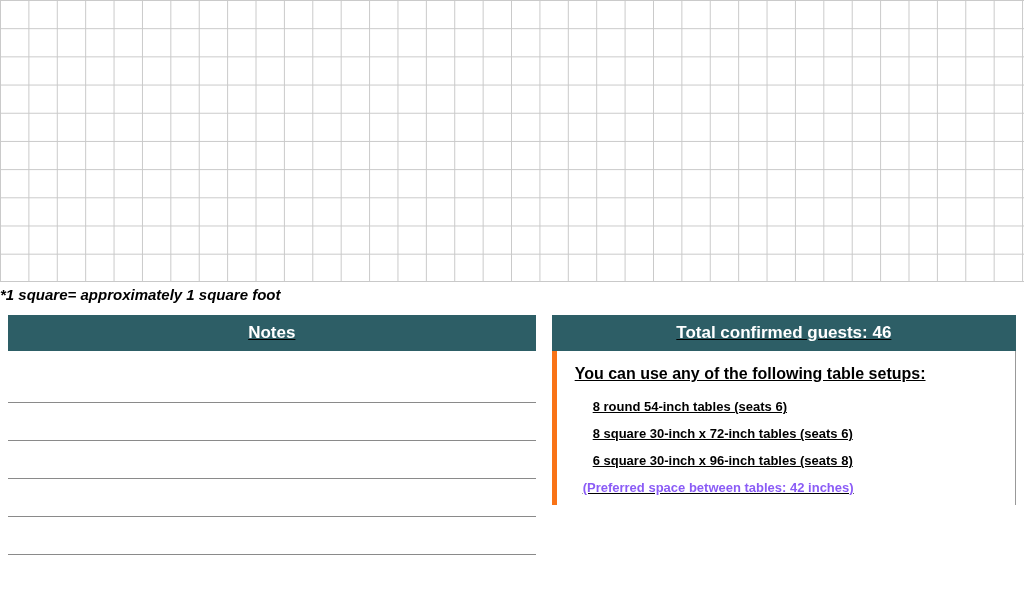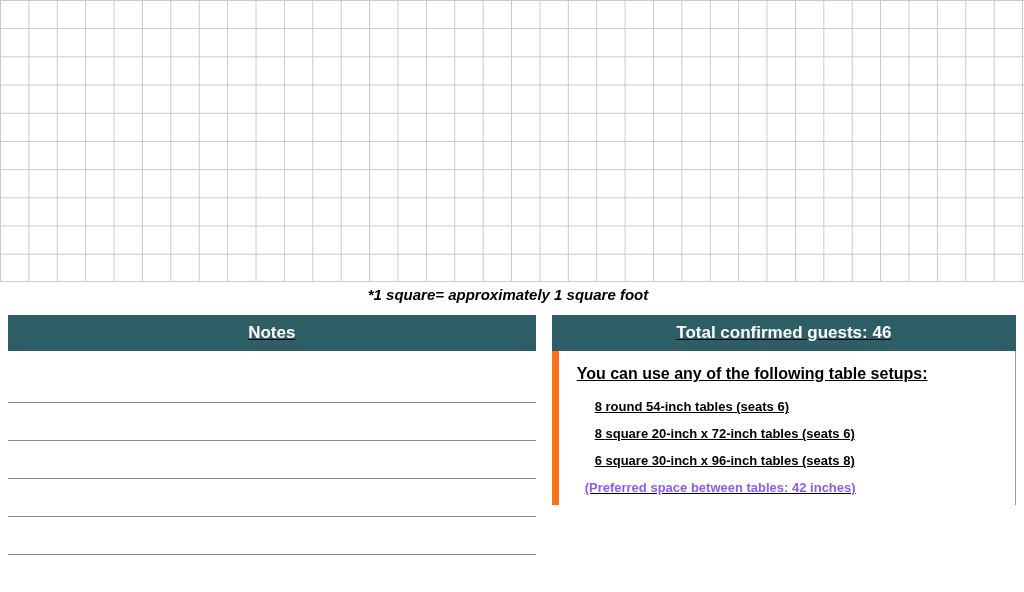--- a/index.html
+++ b/index.html
@@ -17,21 +17,21 @@
     .grid-area {
       width: 1024px;
       height: 282px;
       background-image:
         linear-gradient(to right, #c9c9c9 1px, transparent 1px),
         linear-gradient(to bottom, #c9c9c9 1px, transparent 1px);
       background-size: 28.4px 28.2px;
       border-bottom: 1px solid #c9c9c9;
     }
     .legend {
-      text-align: center;
+      text-align: left;
       font-style: italic;
       font-weight: bold;
       font-size: 15px;
       padding: 4px 8px 4px 0;
       color: #000;
     }
     .panels {
       display: flex;
       gap: 16px;
       padding: 8px;
@@ -52,21 +52,21 @@
       padding: 8px 0;
     }
     .notes-body {
       padding-top: 14px;
     }
     .note-line {
       height: 38px;
       border-bottom: 1px solid #8a8a8a;
     }
     .setups-body {
-      border-left: 7px solid #f97316;
+      border-left: 5px solid #f97316;
       border-right: 1px solid #999;
       padding: 14px 18px 8px 18px;
     }
     .setup-intro {
       font-size: 16px;
       font-weight: bold;
       color: #000;
       margin-bottom: 10px;
     }
     .setup-item {
@@ -99,18 +99,18 @@
       <div class="note-line"></div>
       <div class="note-line"></div>
       <div class="note-line"></div>
     </div>
   </div>
   <div class="panel-right">
     <div class="panel-header">Total confirmed guests: 46</div>
     <div class="setups-body">
       <div class="setup-intro">You can use any of the following table setups:</div>
       <div class="setup-item">8 round 54-inch tables (seats 6)</div>
-      <div class="setup-item">8 square 20-inch x 72-inch tables (seats 6)</div>
+      <div class="setup-item">8 square 30-inch x 72-inch tables (seats 6)</div>
       <div class="setup-item">6 square 30-inch x 96-inch tables (seats 8)</div>
       <div class="setup-pref">(Preferred space between tables: 42 inches)</div>
     </div>
   </div>
 </div>
 
 </body></html>

